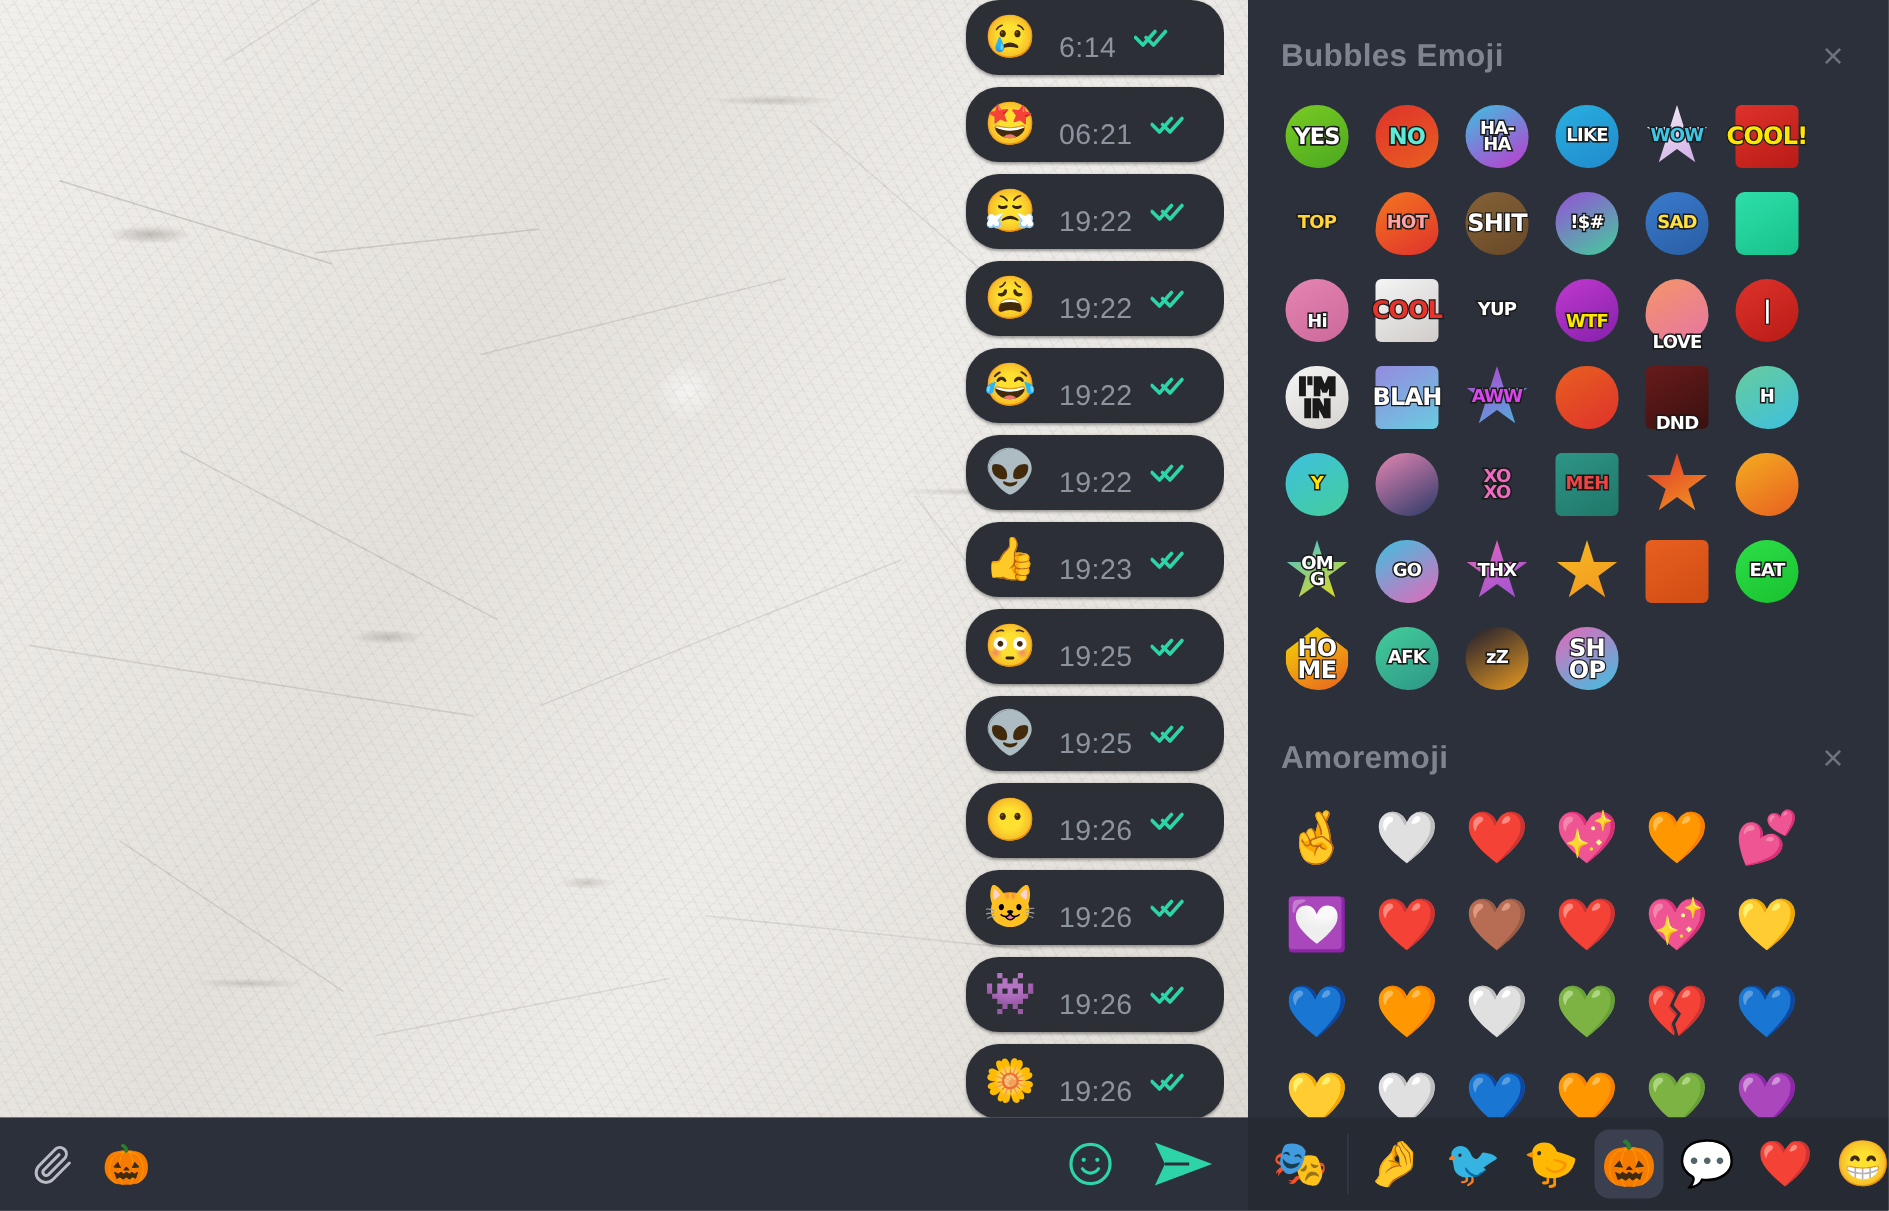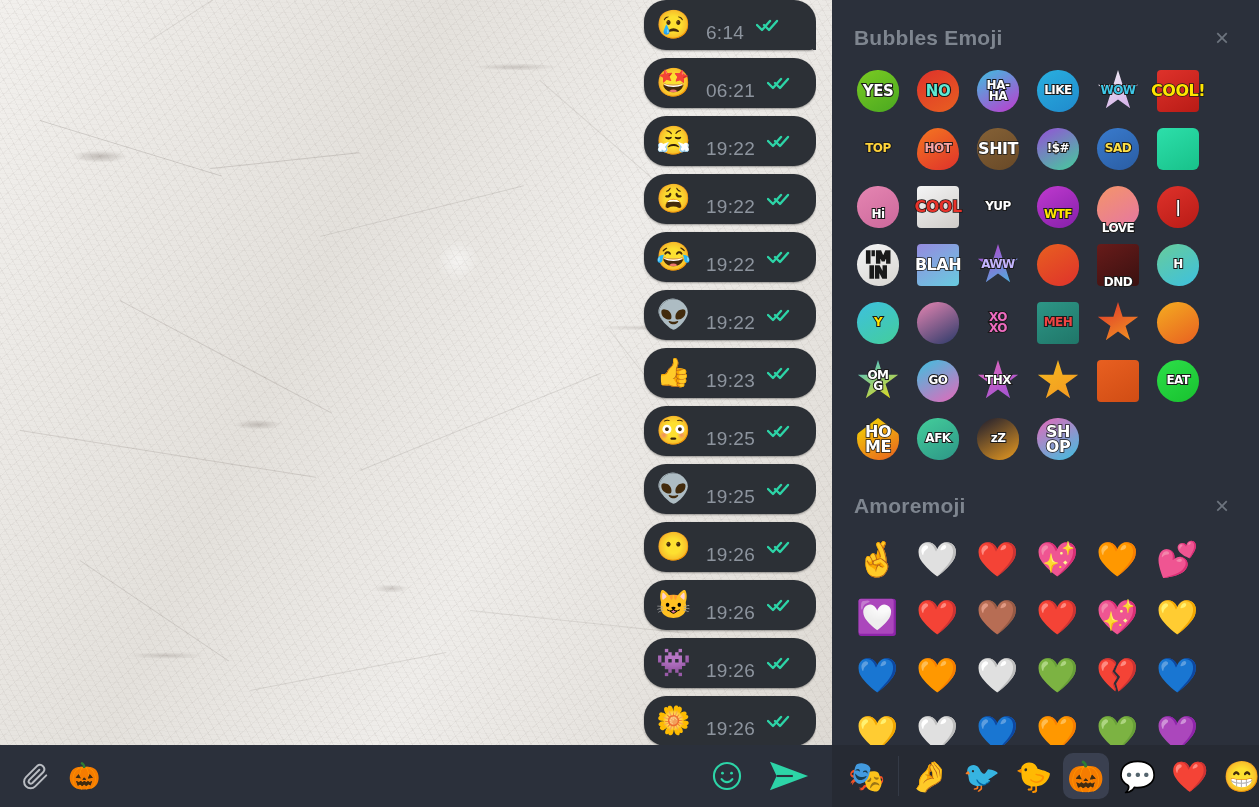--- a/index.html
+++ b/index.html
@@ -467,21 +467,21 @@
           </div>
           <div class="sticker-cell">
             <div class="wsticker">
               <div class="blob" style="background: linear-gradient(150deg, rgb(155, 143, 232), rgb(107, 212, 232)); border-radius: 4px; opacity: 0.95;"></div>
               <div class="wtext xs" style="color: rgb(255, 255, 255);">BLAH</div>
             </div>
           </div>
           <div class="sticker-cell">
             <div class="wsticker">
               <div class="blob" style="background: linear-gradient(150deg, rgb(199, 58, 214), rgb(62, 200, 232)); clip-path: polygon(50% 0%, 61% 35%, 98% 35%, 68% 57%, 79% 91%, 50% 70%, 21% 91%, 32% 57%, 2% 35%, 39% 35%); opacity: 0.95;"></div>
-              <div class="wtext sm" style="color: #c4b5fd;">AWW</div>
+              <div class="wtext sm" style="color: #d946ef;">AWW</div>
             </div>
           </div>
           <div class="sticker-cell">
             <div class="wsticker">
               <div class="blob" style="background: linear-gradient(150deg, rgb(242, 98, 31), rgb(232, 50, 42)); opacity: 0.95;"></div>
             </div>
           </div>
           <div class="sticker-cell">
             <div class="wsticker">
               <div class="blob" style="background: linear-gradient(150deg, rgb(107, 26, 24), rgb(58, 15, 14)); border-radius: 4px; opacity: 0.95;"></div>

